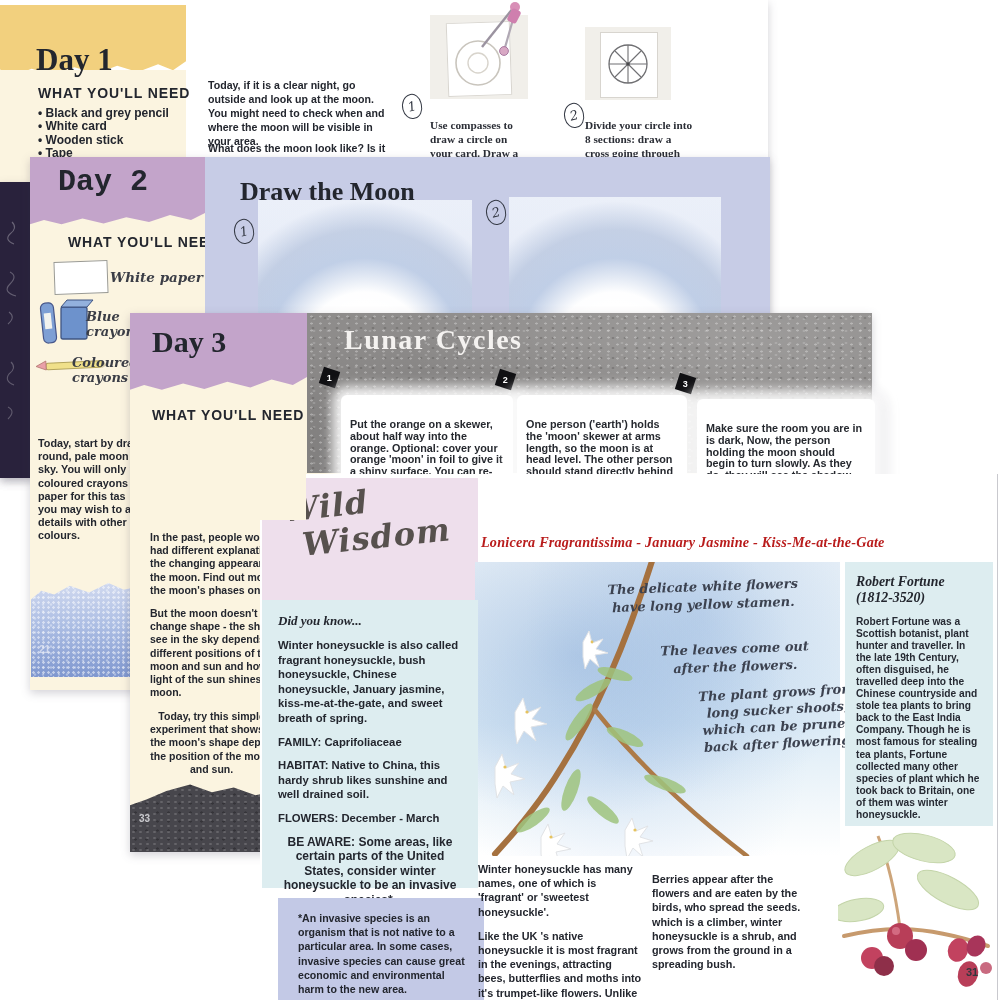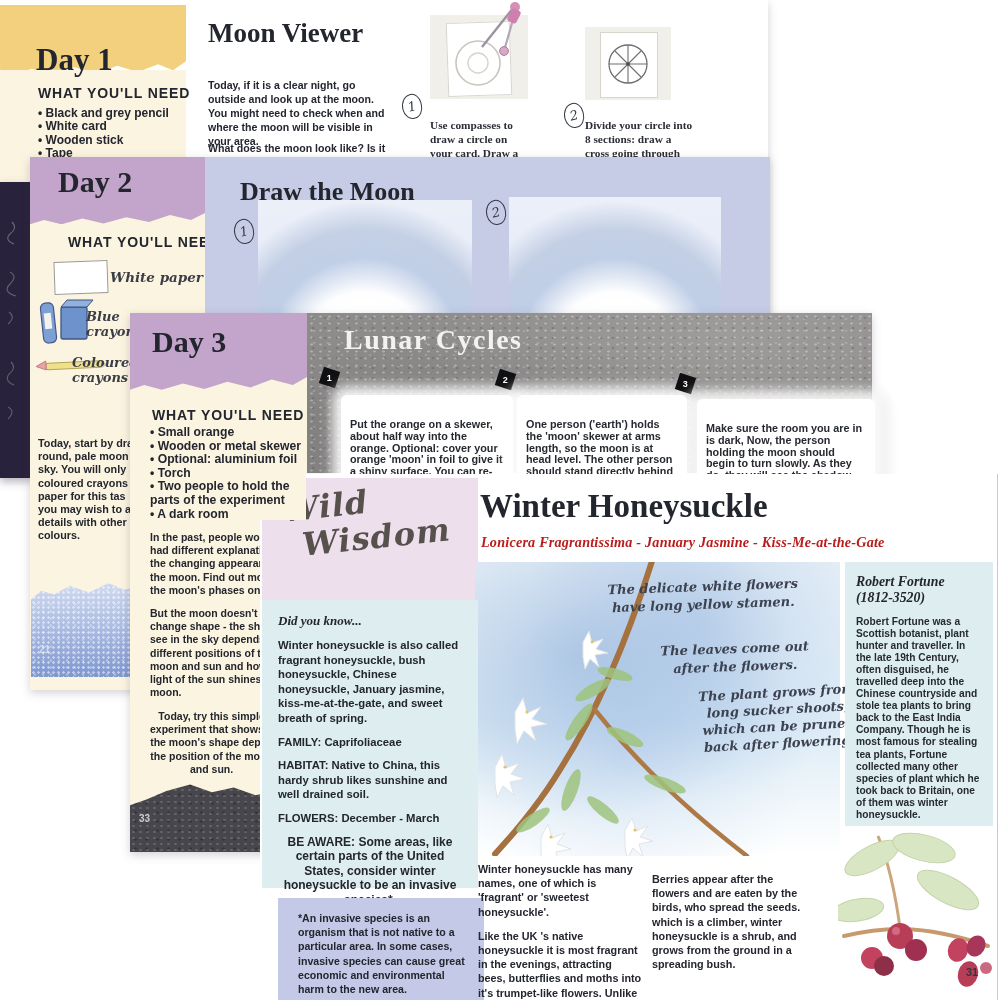--- a/index.html
+++ b/index.html
@@ -58,21 +58,20 @@
     <div class="abs torn-y" style="left:0;top:5px;width:186px;height:76px;background:#f2d07e;"></div>
     <div class="abs" style="left:0;top:70px;width:186px;height:408px;background:#fbf4e0;"></div>
     <div class="abs serif" style="left:36px;top:14px;font-size:31px;font-weight:600;margin-top:28px;">Day 1</div>
     <div class="abs needhead" style="left:38px;top:85px;">WHAT YOU'LL NEED</div>
     <div class="abs lines" style="left:38px;top:107px;font-size:12px;font-weight:600;line-height:13.4px;">
         <div>• Black and grey pencil</div>
         <div>• White card</div>
         <div>• Wooden stick</div>
         <div>• Tape</div>
       </div>
-    <div class="abs serif" style="left:208px;top:18px;font-size:27px;font-weight:600;">Moon Viewer</div>
     <div class="abs" style="left:208px;top:78px;width:178px;font-size:10.6px;font-weight:600;line-height:14px;">Today, if it is a clear night, go outside and look up at the moon. You might need to check when and where the moon will be visible in your area.</div>
     <div class="abs" style="left:208px;top:141px;width:178px;font-size:10.6px;font-weight:600;line-height:14px;">What does the moon look like? Is it big and round? Only a sliver?</div>
 
     <div class="abs figbox" style="left:430px;top:15px;width:98px;height:84px;">
       <div class="card abs" style="left:17px;top:7px;width:62px;height:72px;transform:rotate(-2deg);"></div>
       <svg class="abs" style="left:20px;top:12px;" width="60" height="62" viewBox="0 0 60 62">
         <circle cx="28" cy="36" r="22" fill="none" stroke="#c9c5bd" stroke-width="1.6"></circle>
         <circle cx="28" cy="36" r="10" fill="none" stroke="#d8d4cc" stroke-width="1.4"></circle>
       </svg>
       <svg class="abs" style="left:46px;top:-14px;" width="52" height="60" viewBox="0 0 52 60">
@@ -104,21 +103,21 @@
   <div class="page" style="left:0;top:182px;width:30px;height:296px;background:#29223c;">
     <svg width="30" height="296" viewBox="0 0 30 296">
       <path d="M12 40 q6 6 -2 12 q-6 6 4 10" fill="none" stroke="rgba(255,255,255,.3)" stroke-width="1.1"></path>
       <path d="M10 90 q8 4 0 12 q-8 8 6 12 M9 130 q7 5 -1 12" fill="none" stroke="rgba(255,255,255,.28)" stroke-width="1.1"></path>
       <path d="M11 180 q6 6 -2 12 q-5 7 5 11 M8 225 q8 4 0 12" fill="none" stroke="rgba(255,255,255,.26)" stroke-width="1.1"></path>
     </svg>
   </div>
 
   <div class="page" style="left:30px;top:157px;width:740px;height:533px;background:#fbf4e0;">
     <div class="abs torn-m" style="left:0;top:0;width:175px;height:70px;background:#c3a4ca;"></div>
-    <div class="abs serif" style="left:28px;top:8px;font-size:30px;font-weight:600;">Day 2</div>
+    <div class="abs serif" style="left:28px;top:8px;font-size:30px;font-weight:600;font-family:Liberation Mono, monospace;">Day 2</div>
     <div class="abs needhead" style="left:38px;top:77px;">WHAT YOU'LL NEED</div>
 
     <div class="card abs" style="left:24px;top:104px;width:52px;height:31px;transform:rotate(-2deg);border-color:#9a9a93;"></div>
     <div class="abs script" style="left:80px;top:112px;font-size:13.5px;font-weight:600;color:#3a3d46;">White paper</div>
 
     <svg class="abs" style="left:4px;top:138px;" width="62" height="54" viewBox="0 0 62 54">
       <rect x="8" y="8" width="13" height="40" rx="5" fill="#7e9fd4" stroke="#46568a" stroke-width="1.2" transform="rotate(-6 14 28)"></rect>
       <rect x="10.5" y="18" width="7" height="16" fill="#f2f2ee" transform="rotate(-6 14 26)"></rect>
       <rect x="27" y="12" width="26" height="32" rx="2" fill="#6d92cc" stroke="#3f5583" stroke-width="1.3"></rect>
       <polygon points="27,12 33,5 59,5 53,12" fill="#93b1dd" stroke="#3f5583" stroke-width="1"></polygon>
@@ -176,29 +175,20 @@
           <span>2</span>
         </div>
       <div class="abs stepbox" style="left:210px;top:58px;width:152px;height:102px;">One person ('earth') holds the 'moon' skewer at arms length, so the moon is at head level. The other person should stand directly behind the 'earth' and shine a torch (the 'sun')</div>
       <div class="abs diamond" style="left:370px;top:62px;">
           <span>3</span>
         </div>
       <div class="abs stepbox" style="left:390px;top:62px;width:160px;height:98px;">Make sure the room you are in is dark, Now, the person holding the moon should begin to turn slowly. As they do, they will see the shadow on the surface of the moon change, revealing the</div>
     </div>
 
     <div class="abs needhead" style="left:22px;top:94px;">WHAT YOU'LL NEED</div>
-    <div class="abs lines" style="left:20px;top:113px;font-size:12.2px;font-weight:600;line-height:13.6px;">
-        <div>• Small orange</div>
-        <div>• Wooden or metal skewer</div>
-        <div>• Optional: aluminium foil</div>
-        <div>• Torch</div>
-        <div>• Two people to hold the</div>
-        <div>parts of the experiment</div>
-        <div>• A dark room</div>
-      </div>
     <div class="abs lines" style="left:20px;top:218px;font-size:10.5px;font-weight:600;line-height:13.2px;">
         <div>In the past, people would</div>
         <div>had different explanatio</div>
         <div>the changing appearanc</div>
         <div>the moon. Find out more</div>
         <div>the moon's phases on pa</div>
       </div>
     <div class="abs lines" style="left:20px;top:294px;font-size:10.5px;font-weight:600;line-height:13.2px;">
         <div>But the moon doesn't ac</div>
         <div>change shape - the shap</div>
@@ -224,21 +214,20 @@
   <div class="page" style="left:260px;top:474px;width:737px;height:526px;background:#ffffff;border-right:1.5px solid #c9c9ce;
               clip-path:polygon(46px 0,100% 0,100% 100%,0 100%,0 46px,46px 46px);">
 
     <div class="abs" style="left:2px;top:4px;width:216px;height:122px;background:#eedfec;">
       <div class="script" style="position:absolute;left:22px;top:6px;transform:rotate(-6deg);color:#57514e;font-weight:700;font-size:32px;line-height:36px;letter-spacing:1px;">
         <div>Wild</div>
         <div style="margin-left:16px;">Wisdom</div>
       </div>
     </div>
 
-    <div class="abs serif" style="left:220px;top:14px;font-size:33px;font-weight:600;">Winter Honeysuckle</div>
     <div class="abs serif" style="left:221px;top:60px;font-size:14.2px;font-style:italic;font-weight:700;letter-spacing:.2px;color:#b91c1c;">Lonicera Fragrantissima - January Jasmine - Kiss-Me-at-the-Gate</div>
 
     <div class="abs" style="left:215px;top:88px;width:365px;height:294px;
          background:
           radial-gradient(ellipse at 28% 32%, rgba(122,160,210,.42), transparent 58%),
           radial-gradient(ellipse at 62% 18%, rgba(140,175,220,.38), transparent 55%),
           radial-gradient(ellipse at 42% 66%, rgba(168,198,233,.34), transparent 60%),
           linear-gradient(180deg,#e9f1f8 0%,#dcebf6 55%,#f6fafc 88%,#ffffff 100%);">
       <svg width="365" height="294" viewBox="0 0 365 294" style="position:absolute;left:0;top:0;">
         <path d="M178 -4 C158 60 128 140 86 206 C68 236 44 266 20 292" fill="none" stroke="#a5713f" stroke-width="6" stroke-linecap="round"></path>

